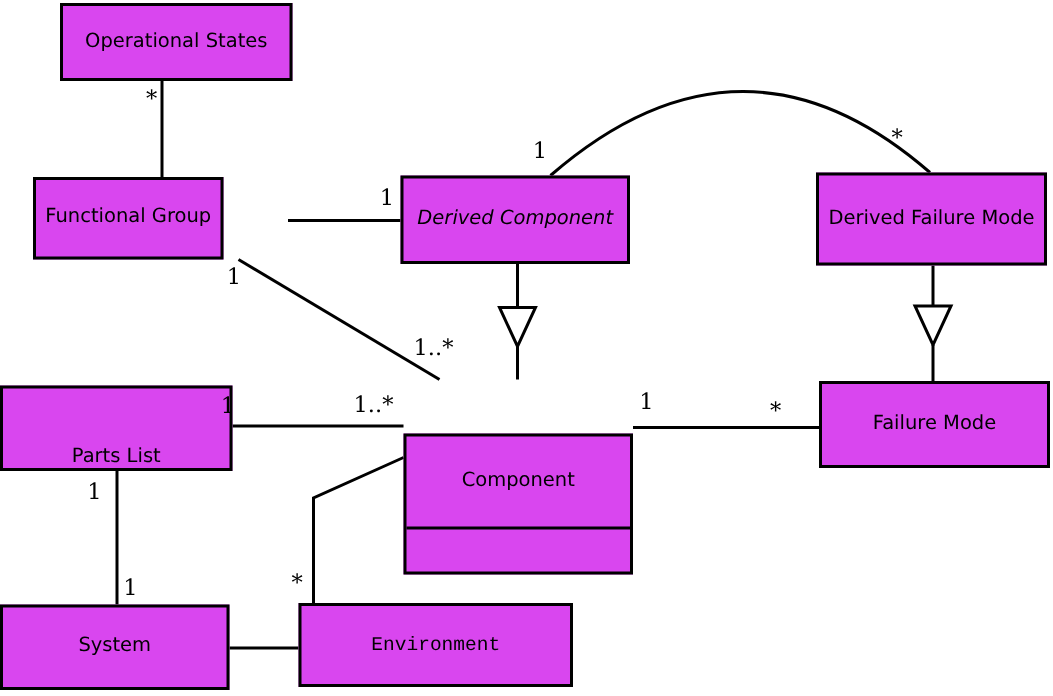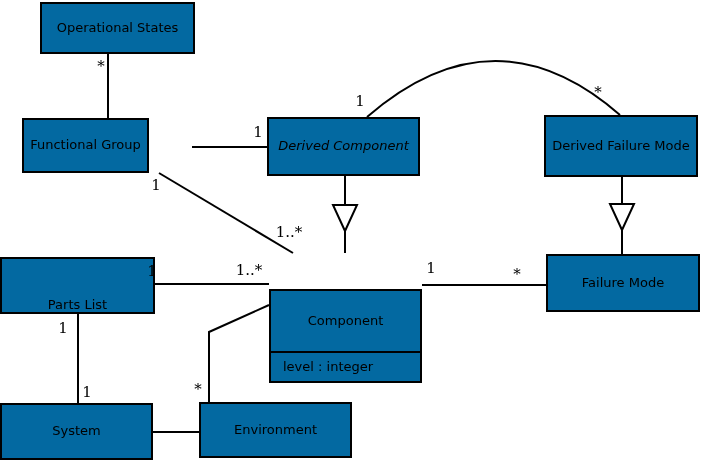--- a/index.html
+++ b/index.html
@@ -14,21 +14,21 @@
   }
   #edges-layer {
     position: absolute;
     left: 0; top: 0;
     width: 702px; height: 464px;
   }
   .node {
     position: absolute;
     box-sizing: border-box;
     border: 2px solid #000000;
-    background: #0369a1;
+    background: #d946ef;
     display: flex;
     align-items: center;
     justify-content: center;
     font-size: 13px;
     line-height: 1.1;
     text-align: center;
   }
   .node.two-compartments {
     flex-direction: column;
     align-items: stretch;
@@ -103,34 +103,31 @@
   </div>
 
   <div class="node" style="left:0px; top:257px; width:155px; height:57px;align-items:flex-end;">
     <span>Parts List</span>
   </div>
 
   <div class="node two-compartments" style="left:269px; top:253px; width:153px; height:94px;">
     <div class="compartment-name">
       <span>Component</span>
     </div>
-    <div class="compartment-attrs">
-      <span>level : integer</span>
-    </div>
   </div>
 
   <div class="node" style="left:546px; top:254px; width:154px; height:58px;justify-content:center;">
     <span>Failure Mode</span>
   </div>
 
   <div class="node" style="left:0px; top:403px; width:153px; height:57px;">
     <span>System</span>
   </div>
 
-  <div class="node" style="left:199px; top:402px; width:153px; height:56px;">
+  <div class="node" style="left:199px; top:402px; width:183px; height:56px;font-family:Liberation Mono, monospace;">
     <span>Environment</span>
   </div>
 
   <div class="mult" style="left:101px; top:66px;">*</div>
   <div class="mult" style="left:156px; top:185px;">1</div>
   <div class="mult" style="left:258px; top:132px;">1</div>
   <div class="mult" style="left:360px; top:101px;">1</div>
   <div class="mult" style="left:598px; top:92px;">*</div>
   <div class="mult" style="left:289px; top:232px;">1..*</div>
   <div class="mult" style="left:152px; top:271px;">1</div>

